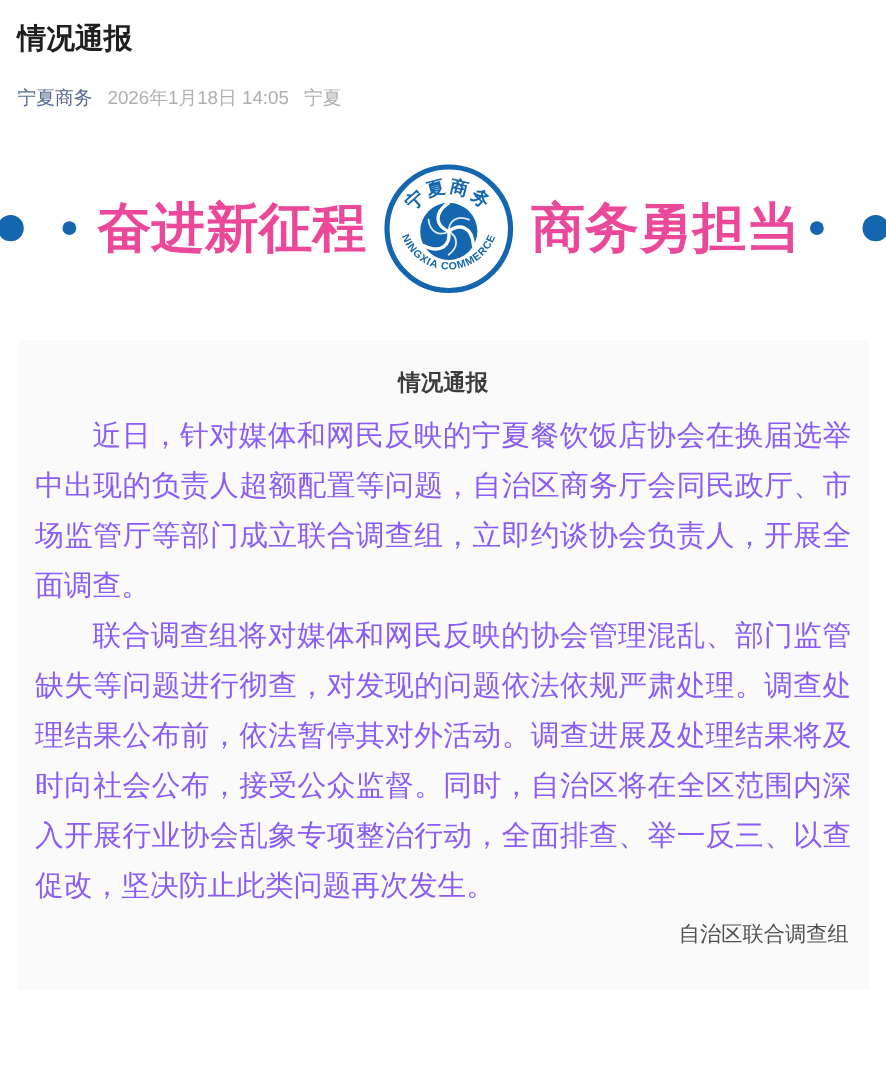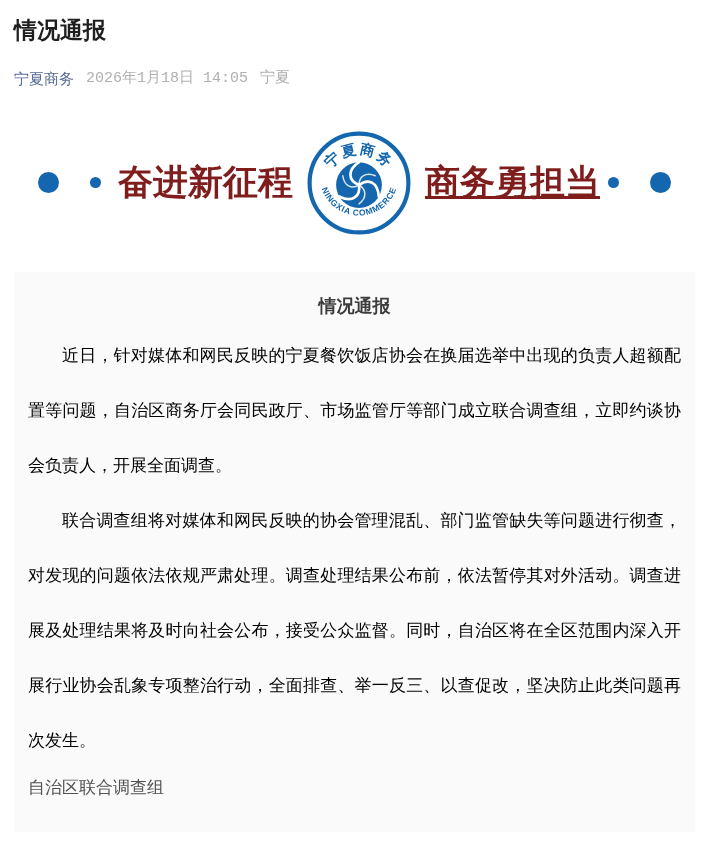--- a/index.html
+++ b/index.html
@@ -23,72 +23,73 @@
 
   .byline {
     display: flex;
     align-items: center;
     gap: 12px;
     margin-top: 24px;
     font-size: 15px;
     line-height: 1.2;
   }
   .byline .account { color: #576b95; cursor: pointer; }
-  .byline .meta { color: #b0b0b0; font-family: Liberation Mono, monospace; }
+  .byline .meta { color: #b0b0b0; }
 
   
   .banner {
     margin-top: 34px;
     height: 122px;
     display: flex;
     align-items: center;
     justify-content: center;
   }
   .dot { border-radius: 50%; background: #1467ae; flex: 0 0 auto; }
   .dot.big { width: 21px; height: 21px; }
   .dot.small { width: 11px; height: 11px; }
   .dot.gap-r-lg { margin-right: 31px; }
   .dot.gap-l-lg { margin-left: 31px; }
   .slogan {
-    font-size: 35px;
+    font-size: 43px;
     font-weight: 700;
-    color: #7f1d1d;
+    color: #ec4899;
     letter-spacing: 0px;
     white-space: nowrap;
     margin: 0 14px;
   }
   .slogan.left { margin-left: 17px; }
-  .slogan.right { margin-right: 8px; text-decoration: underline; }
+  .slogan.right { margin-right: 8px; }
   .logo { width: 104px; height: 104px; flex: 0 0 auto; }
 
   
   .notice-card {
     margin: 28px 0 0 0;
     background: #fafafa;
     padding: 20px 14px 24px 14px;
   }
   .notice-title {
     text-align: center;
     font-size: 18px;
     font-weight: 700;
     color: #3c3c3c;
     line-height: 28px;
     margin-bottom: 8px;
   }
   .notice-body p {
-    font-size: 17px;
-    color: #000000;
-    line-height: 55px;
+    font-size: 23px;
+    color: #8b5cf6;
+    line-height: 40px;
     text-indent: 2em;
     text-align: justify;
   }
   .notice-sign {
     font-size: 17px;
     color: #515151;
     line-height: 40px;
+    text-align: right;
     padding-right: 2px;
   }
 </style>
 </head>
 <body>
 
 <div class="article">
 
   <h1 class="page-title">情况通报</h1>
 

